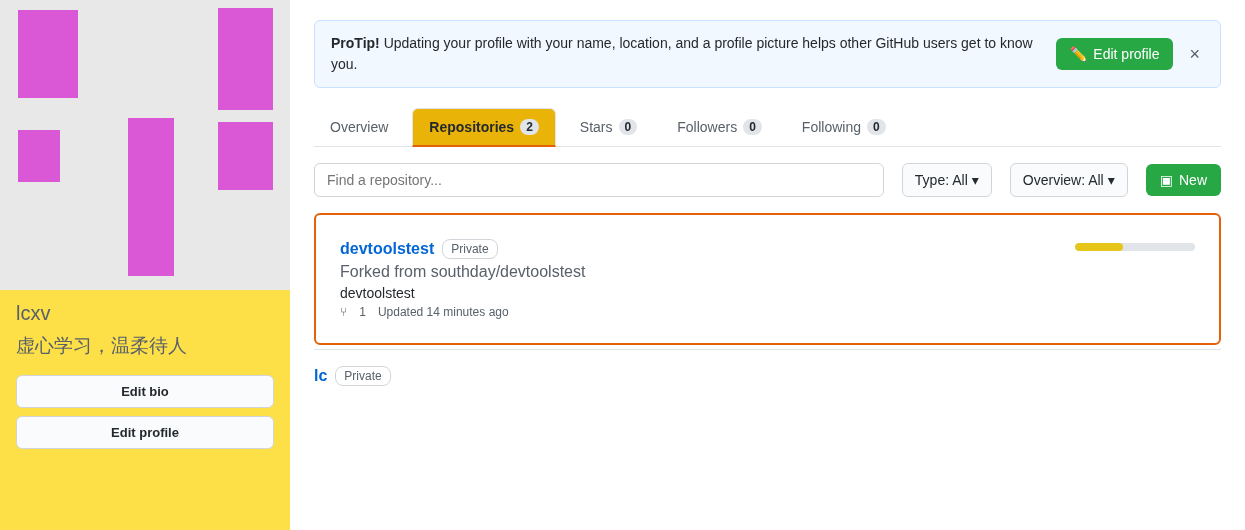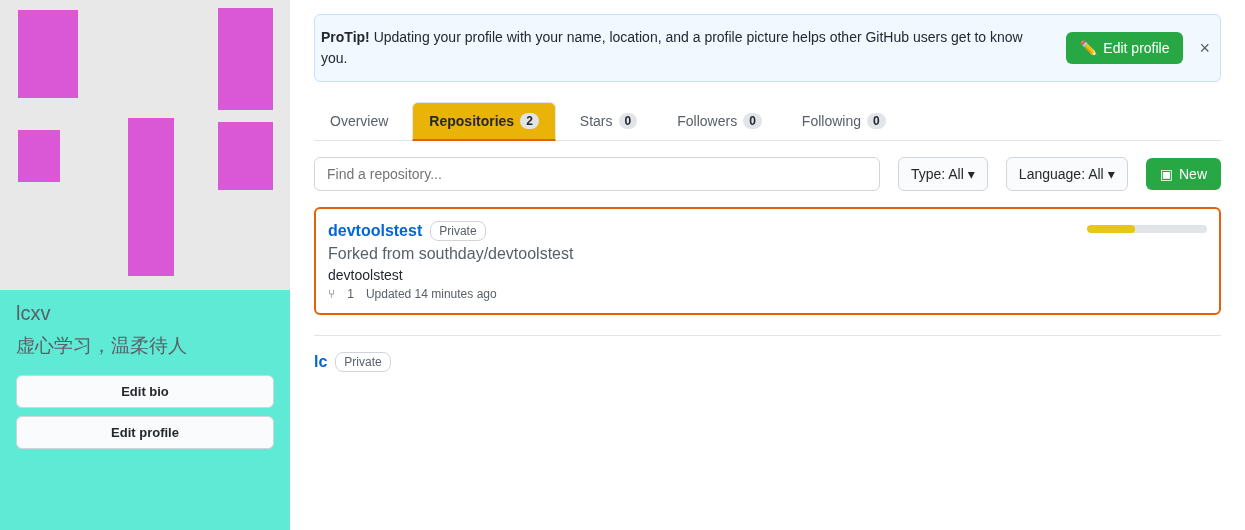--- a/index.html
+++ b/index.html
@@ -13,21 +13,21 @@
       display: flex;
       width: 1245px;
       min-height: 530px;
       background: #f6f8fa;
     }
     
     .sidebar {
       width: 290px;
       flex-shrink: 0;
       padding: 0;
-      background: #5eead4;
+      background: #fde047;
     }
 
     .avatar-grid {
       width: 290px;
       height: 290px;
       background: #e8e8e8;
       position: relative;
     }
     .pink-block {
       position: absolute;
@@ -71,23 +71,23 @@
     }
 
     
     .protip-banner {
       display: flex;
       align-items: center;
       justify-content: flex-start;
       background: #f1f8ff;
       border: 1px solid #c8e1ff;
       border-radius: 6px;
-      padding: 12px 6px;
+      padding: 12px 16px;
       margin-bottom: 20px;
-      margin-top: 14px;
+      margin-top: 20px;
     }
     .protip-text {
       flex: 1;
       font-size: 14px;
       color: #24292e;
       line-height: 1.5;
     }
     .protip-text strong { font-weight: 600; }
     .protip-actions {
       display: flex;
@@ -208,22 +208,22 @@
     .repo-item {
       border-top: 1px solid #e1e4e8;
       padding: 16px 0;
       display: flex;
       justify-content: space-between;
       align-items: flex-start;
     }
     .repo-item.highlighted {
       border: 2px solid #e36209;
       border-radius: 6px;
-      padding: 12px;
-      margin-bottom: 20px;
+      padding: 24px;
+      margin-bottom: 4px;
     }
     .repo-item-left { flex: 1; }
     .repo-name-row {
       display: flex;
       align-items: center;
       gap: 8px;
       margin-bottom: 4px;
     }
     .repo-name {
       font-size: 16px;
@@ -344,21 +344,21 @@
       </button>
     </div>
 
     <div class="repo-filters">
       <input class="repo-search" type="text" placeholder="Find a repository..." style="">
       <button class="filter-btn">
         <span>Type: All</span>
         <span>▾</span>
       </button>
       <button class="filter-btn">
-        <span>Language: All</span>
+        <span>Overview: All</span>
         <span>▾</span>
       </button>
       <button class="btn-new">
         <span>▣</span>
         <span>New</span>
       </button>
     </div>
 
     <div class="repo-list">
 

